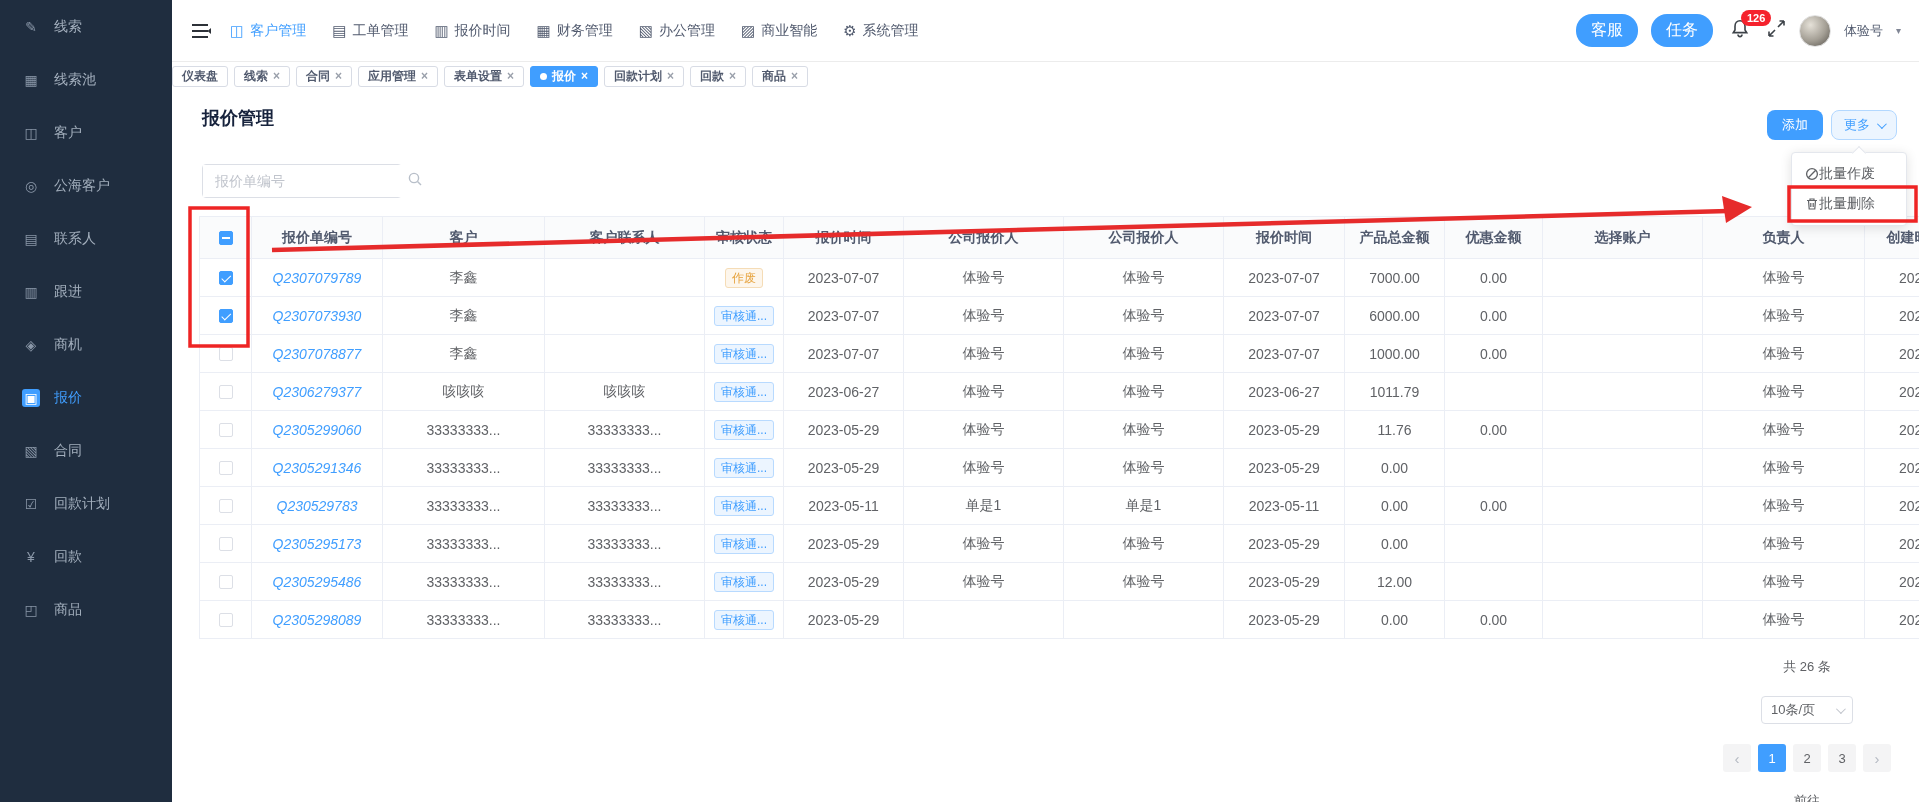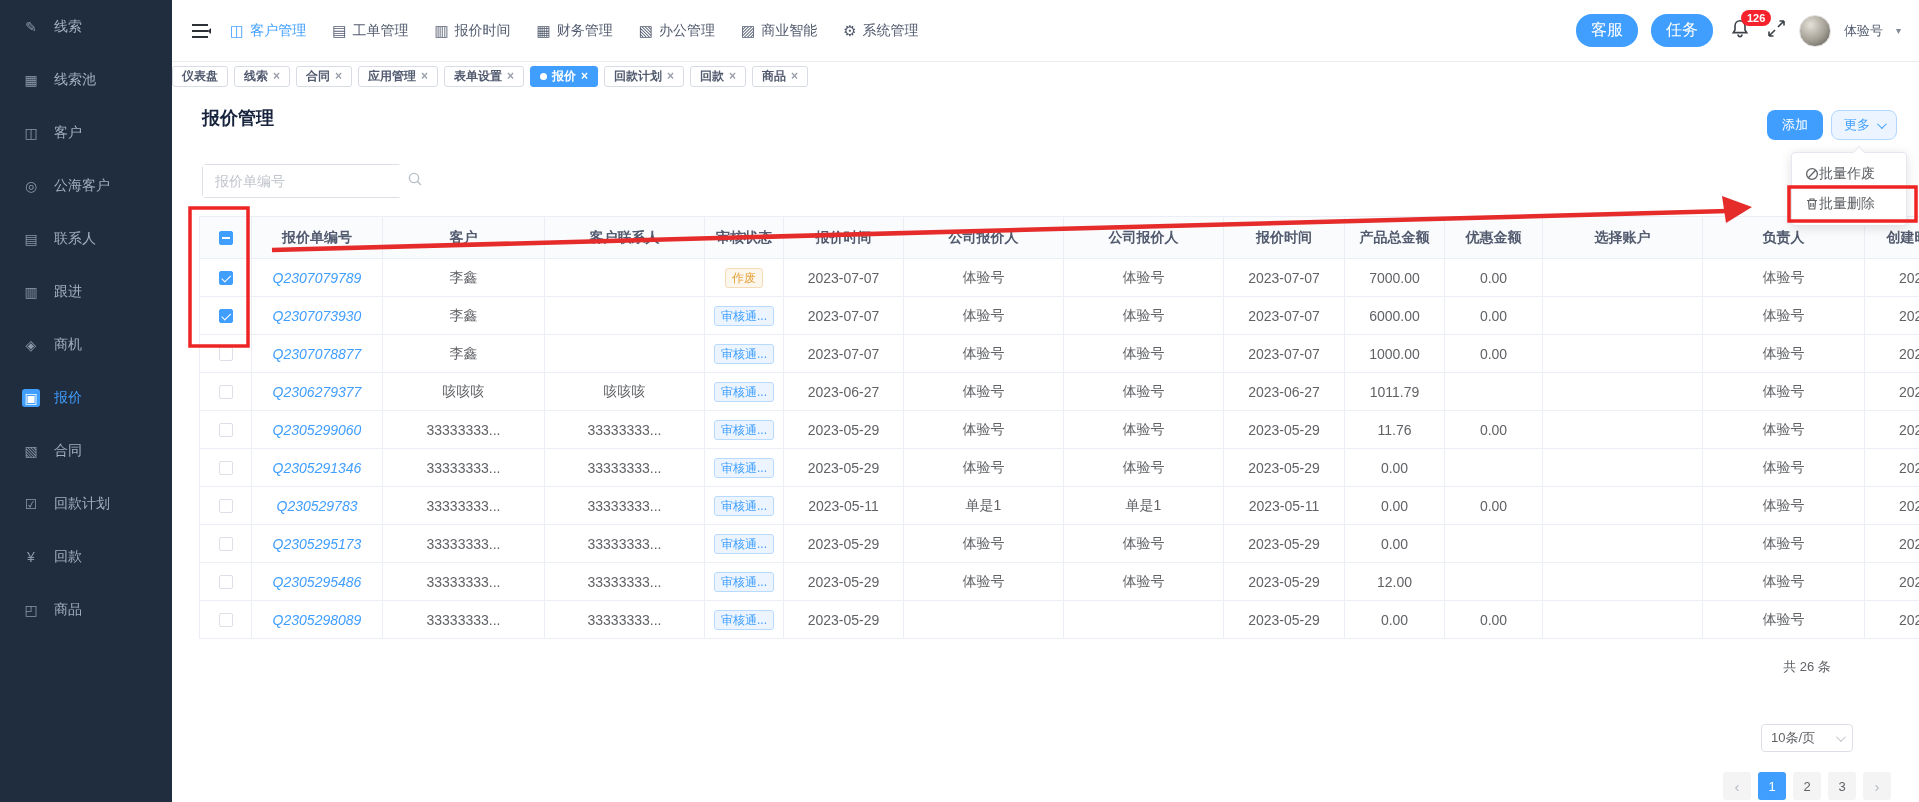--- a/index.html
+++ b/index.html
@@ -94,21 +94,21 @@
     border-bottom:1.5px solid #fff; transform:rotate(45deg); }
   .cb.indet { background:#409eff; border-color:#409eff; }
   .cb.indet::after { content:''; position:absolute; left:2px; right:2px; top:5.5px;
     height:2px; background:#fff; }
 
   
   .pagination { position:absolute; top:568px; right:28px; display:flex;
     align-items:center; gap:20px; font-size:13px; color:#606266;flex-direction:column; }
   .psel { width:92px; height:28px; border:1px solid #dcdfe6; border-radius:4px;
     display:flex; align-items:center; justify-content:space-between; padding:0 9px;
-    cursor:pointer;margin-top:28px; }
+    cursor:pointer; }
   .psel .chev { border-color:#c0c4cc; }
   .pager { display:flex; align-items:center; gap:7px; }
   .pbtn { min-width:28px; height:28px; background:#f4f4f5; border:none;
     border-radius:3px; font-size:13px; color:#606266; cursor:pointer;
     font-family:inherit; }
   .pbtn.nav { color:#b4b9c2; font-size:15px; }
   .pbtn.active { background:#409eff; color:#fff; }
   .goto-input { width:42px; height:28px; border:1px solid #dcdfe6; border-radius:4px;
     text-align:center; font-size:13px; color:#606266; outline:none;
     font-family:inherit; }

